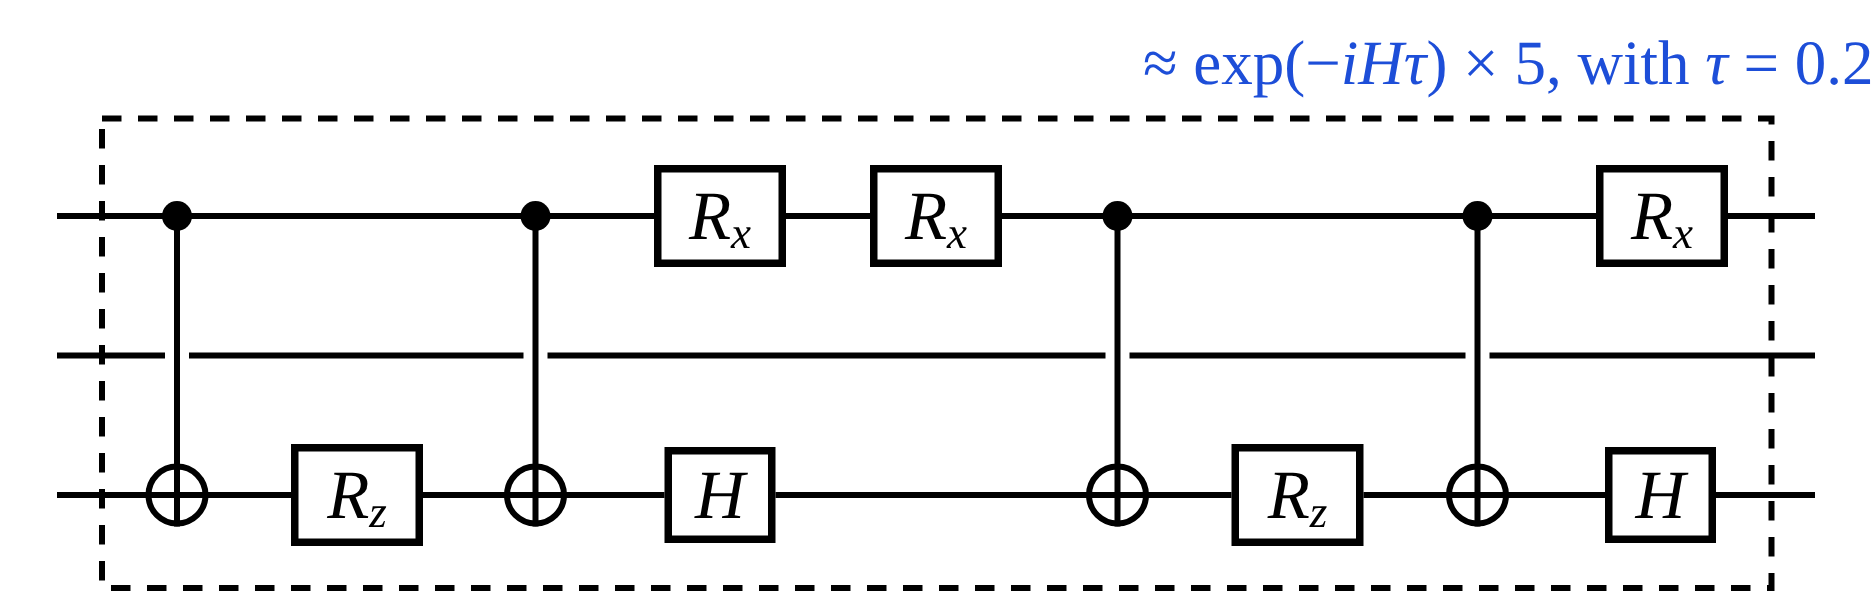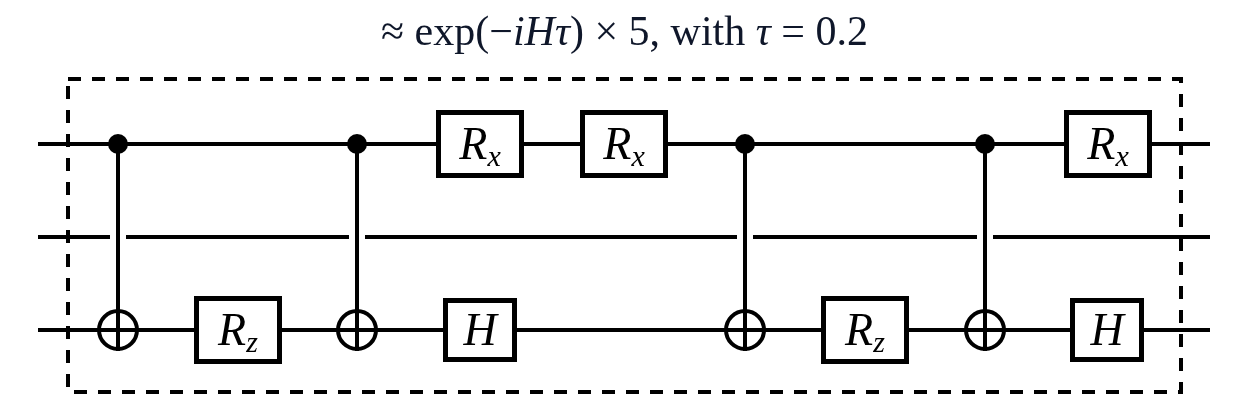--- a/index.html
+++ b/index.html
@@ -6,27 +6,27 @@
   #stage {
     position: relative;
     width: 1249px;
     height: 407px;
     background: #ffffff;
     overflow: hidden;
     font-family: "Liberation Serif", "DejaVu Serif", serif;
   }
   #title {
     position: absolute;
-    top: 6px;
+    top: 18px;
     left: 0;
     width: 100%;
-    text-align: center;
+    text-align: right;
     font-size: 42px;
     line-height: 50px;
-    color: #0f172a;
+    color: #1d4ed8;
     white-space: pre;
   }
   #title .it { font-style: italic; }
   #frame-svg { position: absolute; left: 64px; top: 75px; }
   .wire-seg { position: absolute; height: 4px; background: #000; z-index: 1; }
   .vline    { position: absolute; width: 4px;  background: #000; z-index: 2; }
   .ctrl-dot {
     position: absolute; width: 20px; height: 20px;
     border-radius: 50%; background: #000; z-index: 3;
   }

